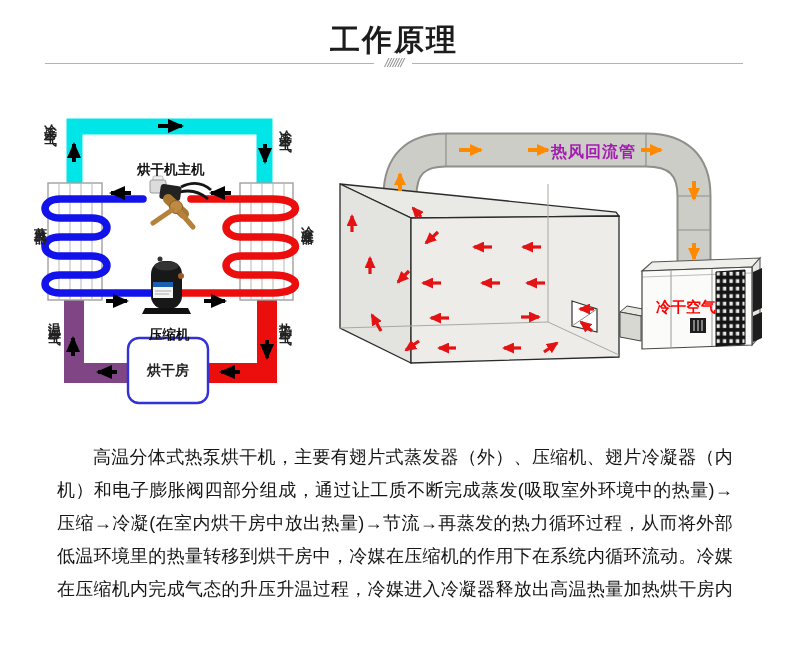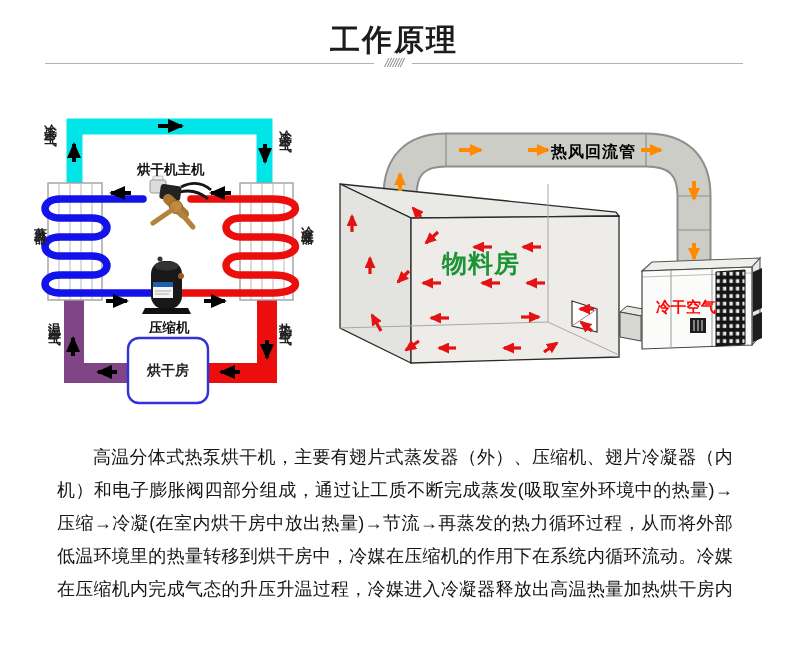--- a/index.html
+++ b/index.html
@@ -18,21 +18,21 @@
   .dlabel{position:absolute;color:#1e1e1e;white-space:nowrap;}
   .vlabel{writing-mode:vertical-rl;text-orientation:upright;
           font-family:"Liberation Serif","DejaVu Serif",serif;
           font-size:13px;letter-spacing:3px;font-weight:600;color:#222;}
   .hlabel{font-family:"Liberation Serif","DejaVu Serif",serif;
           font-size:13.5px;font-weight:bold;color:#111;}
   .room-label{left:128px;top:338px;width:80px;height:65px;display:flex;
               align-items:center;justify-content:center;font-size:14px;
               font-family:Liberation Mono, monospace;font-weight:600;color:#222;text-align:center;}
   .return-duct-label{left:551px;top:142px;font-size:16px;font-weight:bold;
-                     color:#000000;letter-spacing:1px;}
+                     color:#a21caf;letter-spacing:1px;}
   .material-room-label{left:442px;top:247px;font-size:25px;font-weight:bold;
                        color:#1c9434;letter-spacing:1px;}
   .dryer-unit-label{left:656px;top:298px;font-size:15px;font-weight:bold;color:#fd0000;}
   
   .desc{position:absolute;left:57px;top:441px;width:676px;margin:0;
         font-size:18px;line-height:33px;color:#151515;text-align:justify;
         text-indent:2em;letter-spacing:0.2px;}
 </style>
 </head>
 <body>
@@ -200,21 +200,20 @@
     </g>
   </svg>
 
   <div class="dlabel vlabel" style="left:41px;top:114px;">冷干空气</div>
   <div class="dlabel vlabel" style="left:276px;top:120px;">冷干空气</div>
   <div class="dlabel vlabel" style="left:31px;top:216px;">蒸发器</div>
   <div class="dlabel vlabel" style="left:298px;top:216px;">冷凝器</div>
   <div class="dlabel vlabel" style="left:45px;top:313px;">温湿空气</div>
   <div class="dlabel vlabel" style="left:276px;top:313px;">热干空气</div>
   <div class="dlabel hlabel" style="left:137px;top:161px;">烘干机主机</div>
-  <div class="dlabel hlabel" style="left:149px;top:319px;">压缩机</div>
+  <div class="dlabel hlabel" style="left:149px;top:326px;">压缩机</div>
   <div class="dlabel room-label">烘干房</div>
   <div class="dlabel return-duct-label">热风回流管</div>
-  <div class="dlabel material-room-label">物料房</div>
   <div class="dlabel dryer-unit-label">冷干空气</div>
 
   <p class="desc">高温分体式热泵烘干机，主要有翅片式蒸发器（外）、压缩机、翅片冷凝器（内机）和电子膨胀阀四部分组成，通过让工质不断完成蒸发(吸取室外环境中的热量)→压缩→冷凝(在室内烘干房中放出热量)→节流→再蒸发的热力循环过程，从而将外部低温环境里的热量转移到烘干房中，冷媒在压缩机的作用下在系统内循环流动。冷媒在压缩机内完成气态的升压升温过程，冷媒进入冷凝器释放出高温热量加热烘干房内空气，冷媒运行到蒸发器后，液态迅速吸热蒸发再次转化为气态，这时蒸发器周边的空气就会源源不断地将热量传递给冷媒。</p>
 
 </div>
 
 </body></html>

